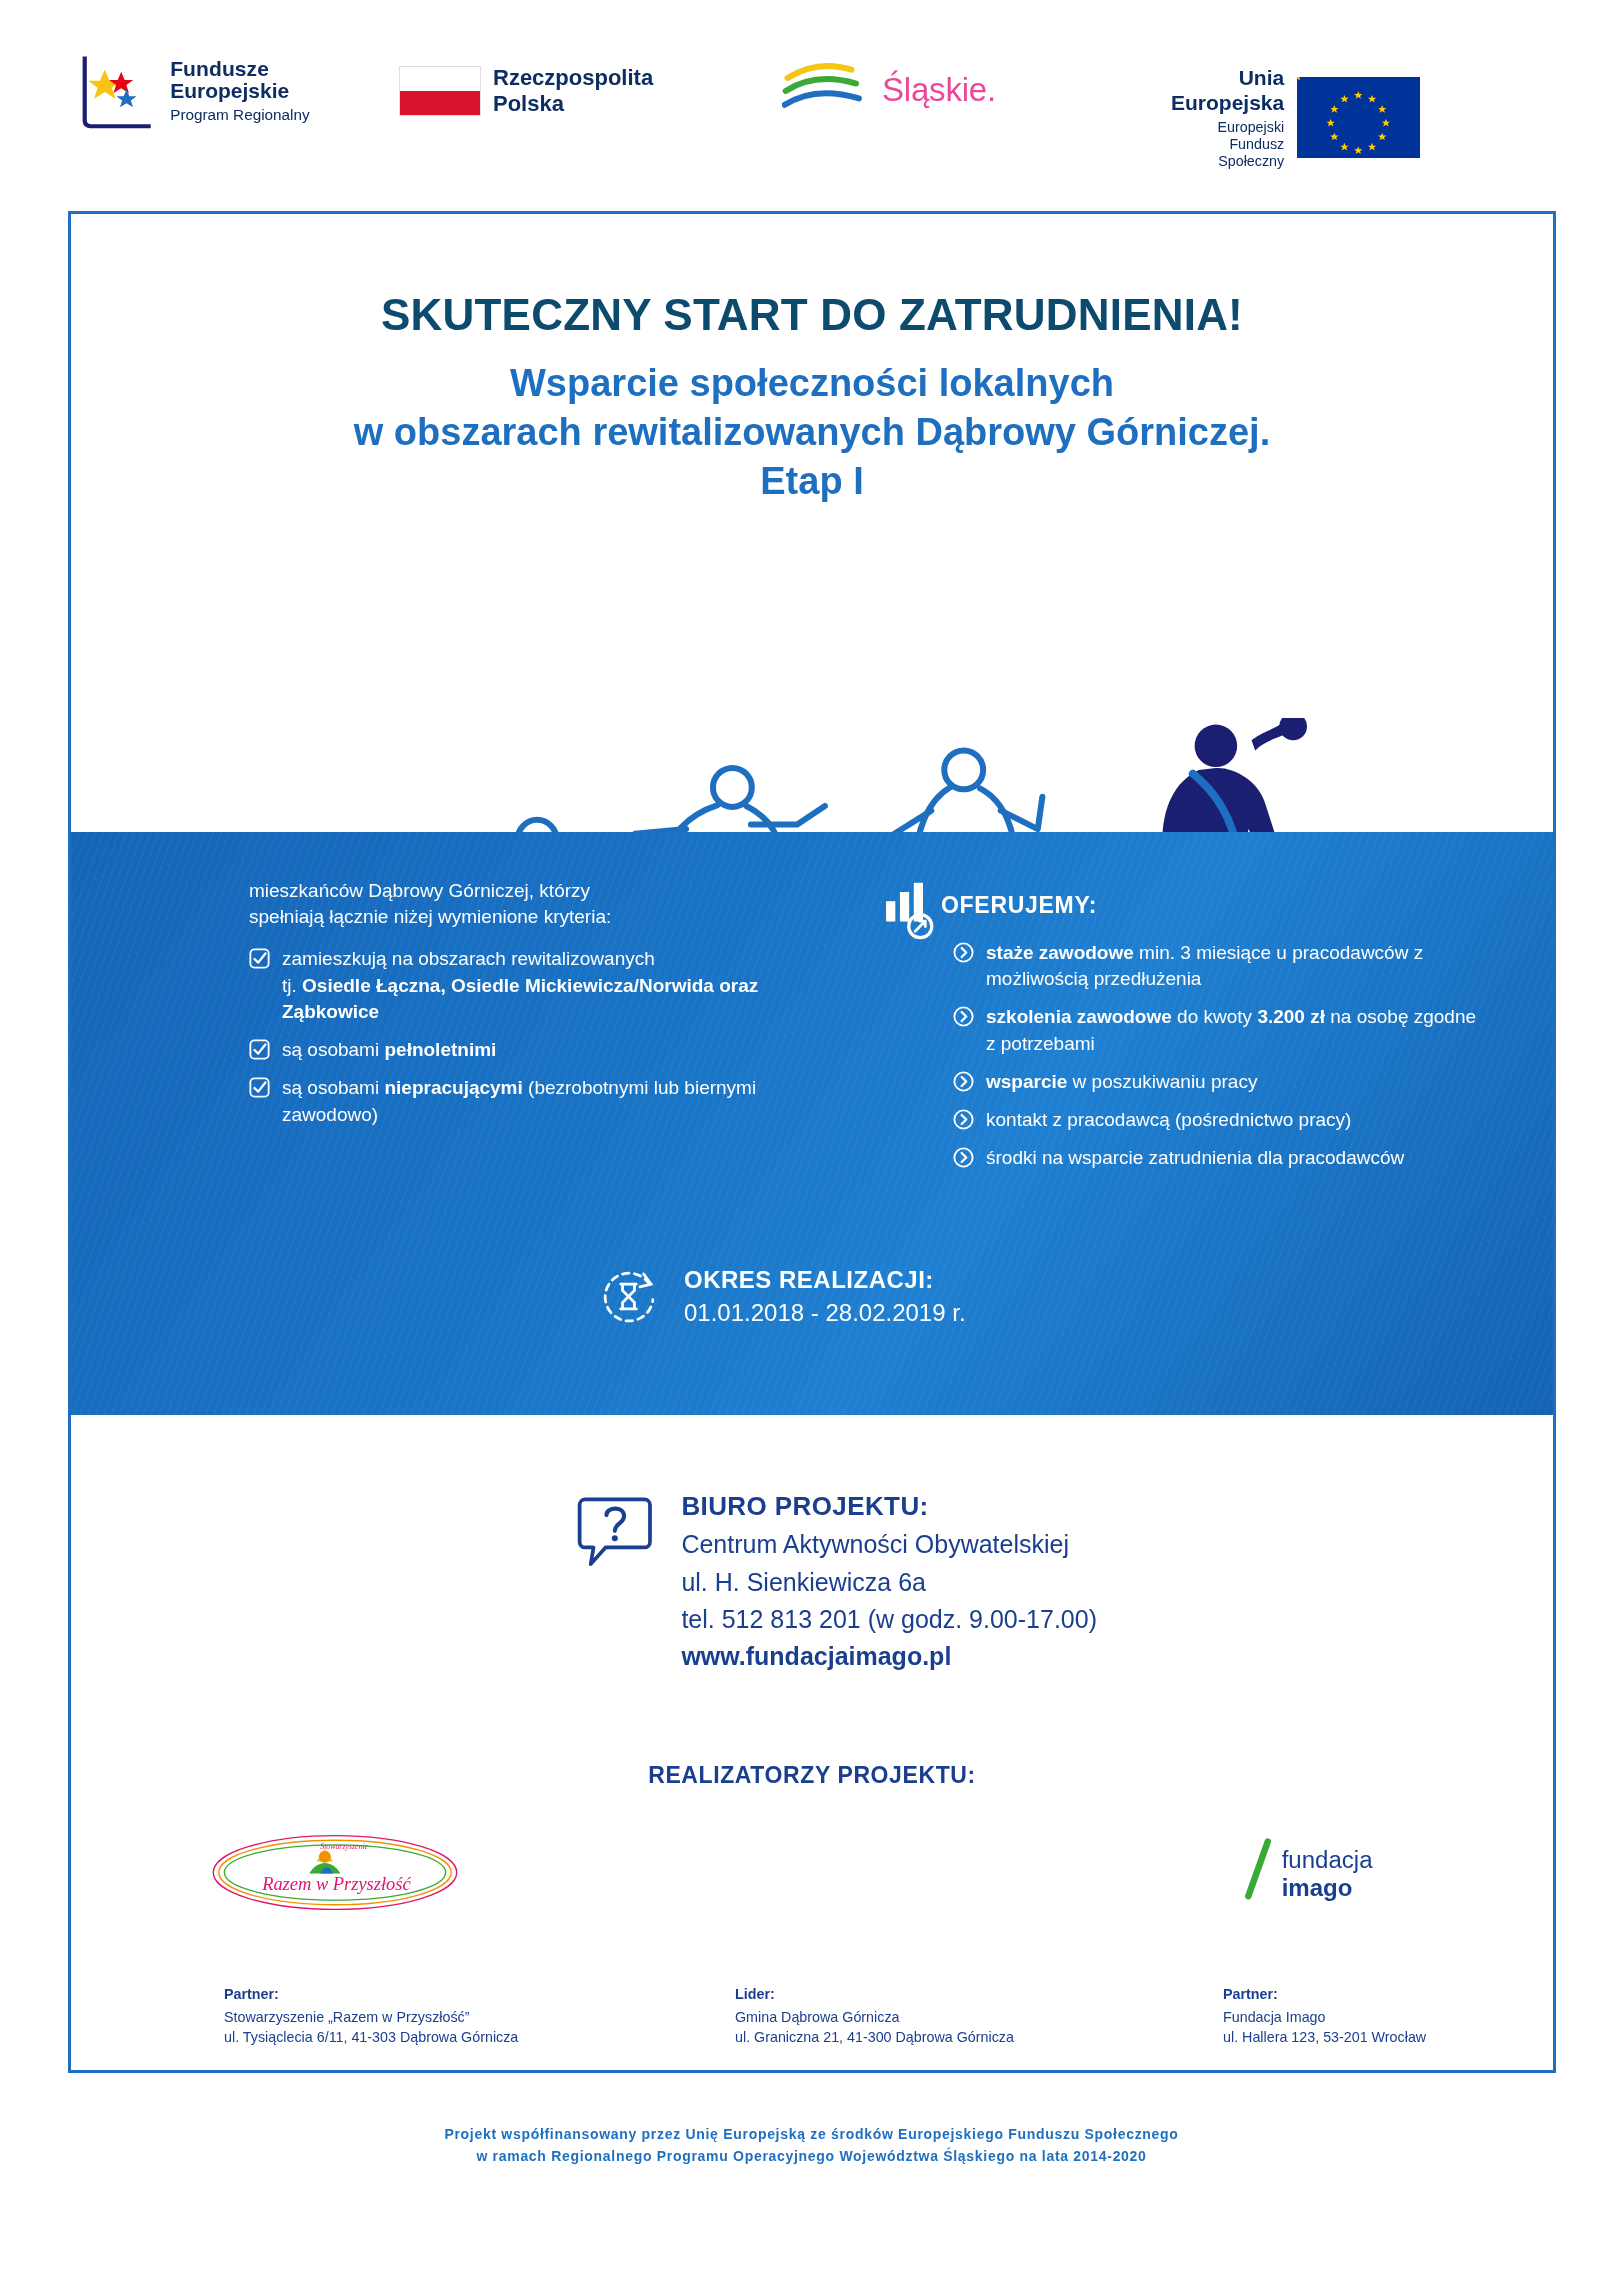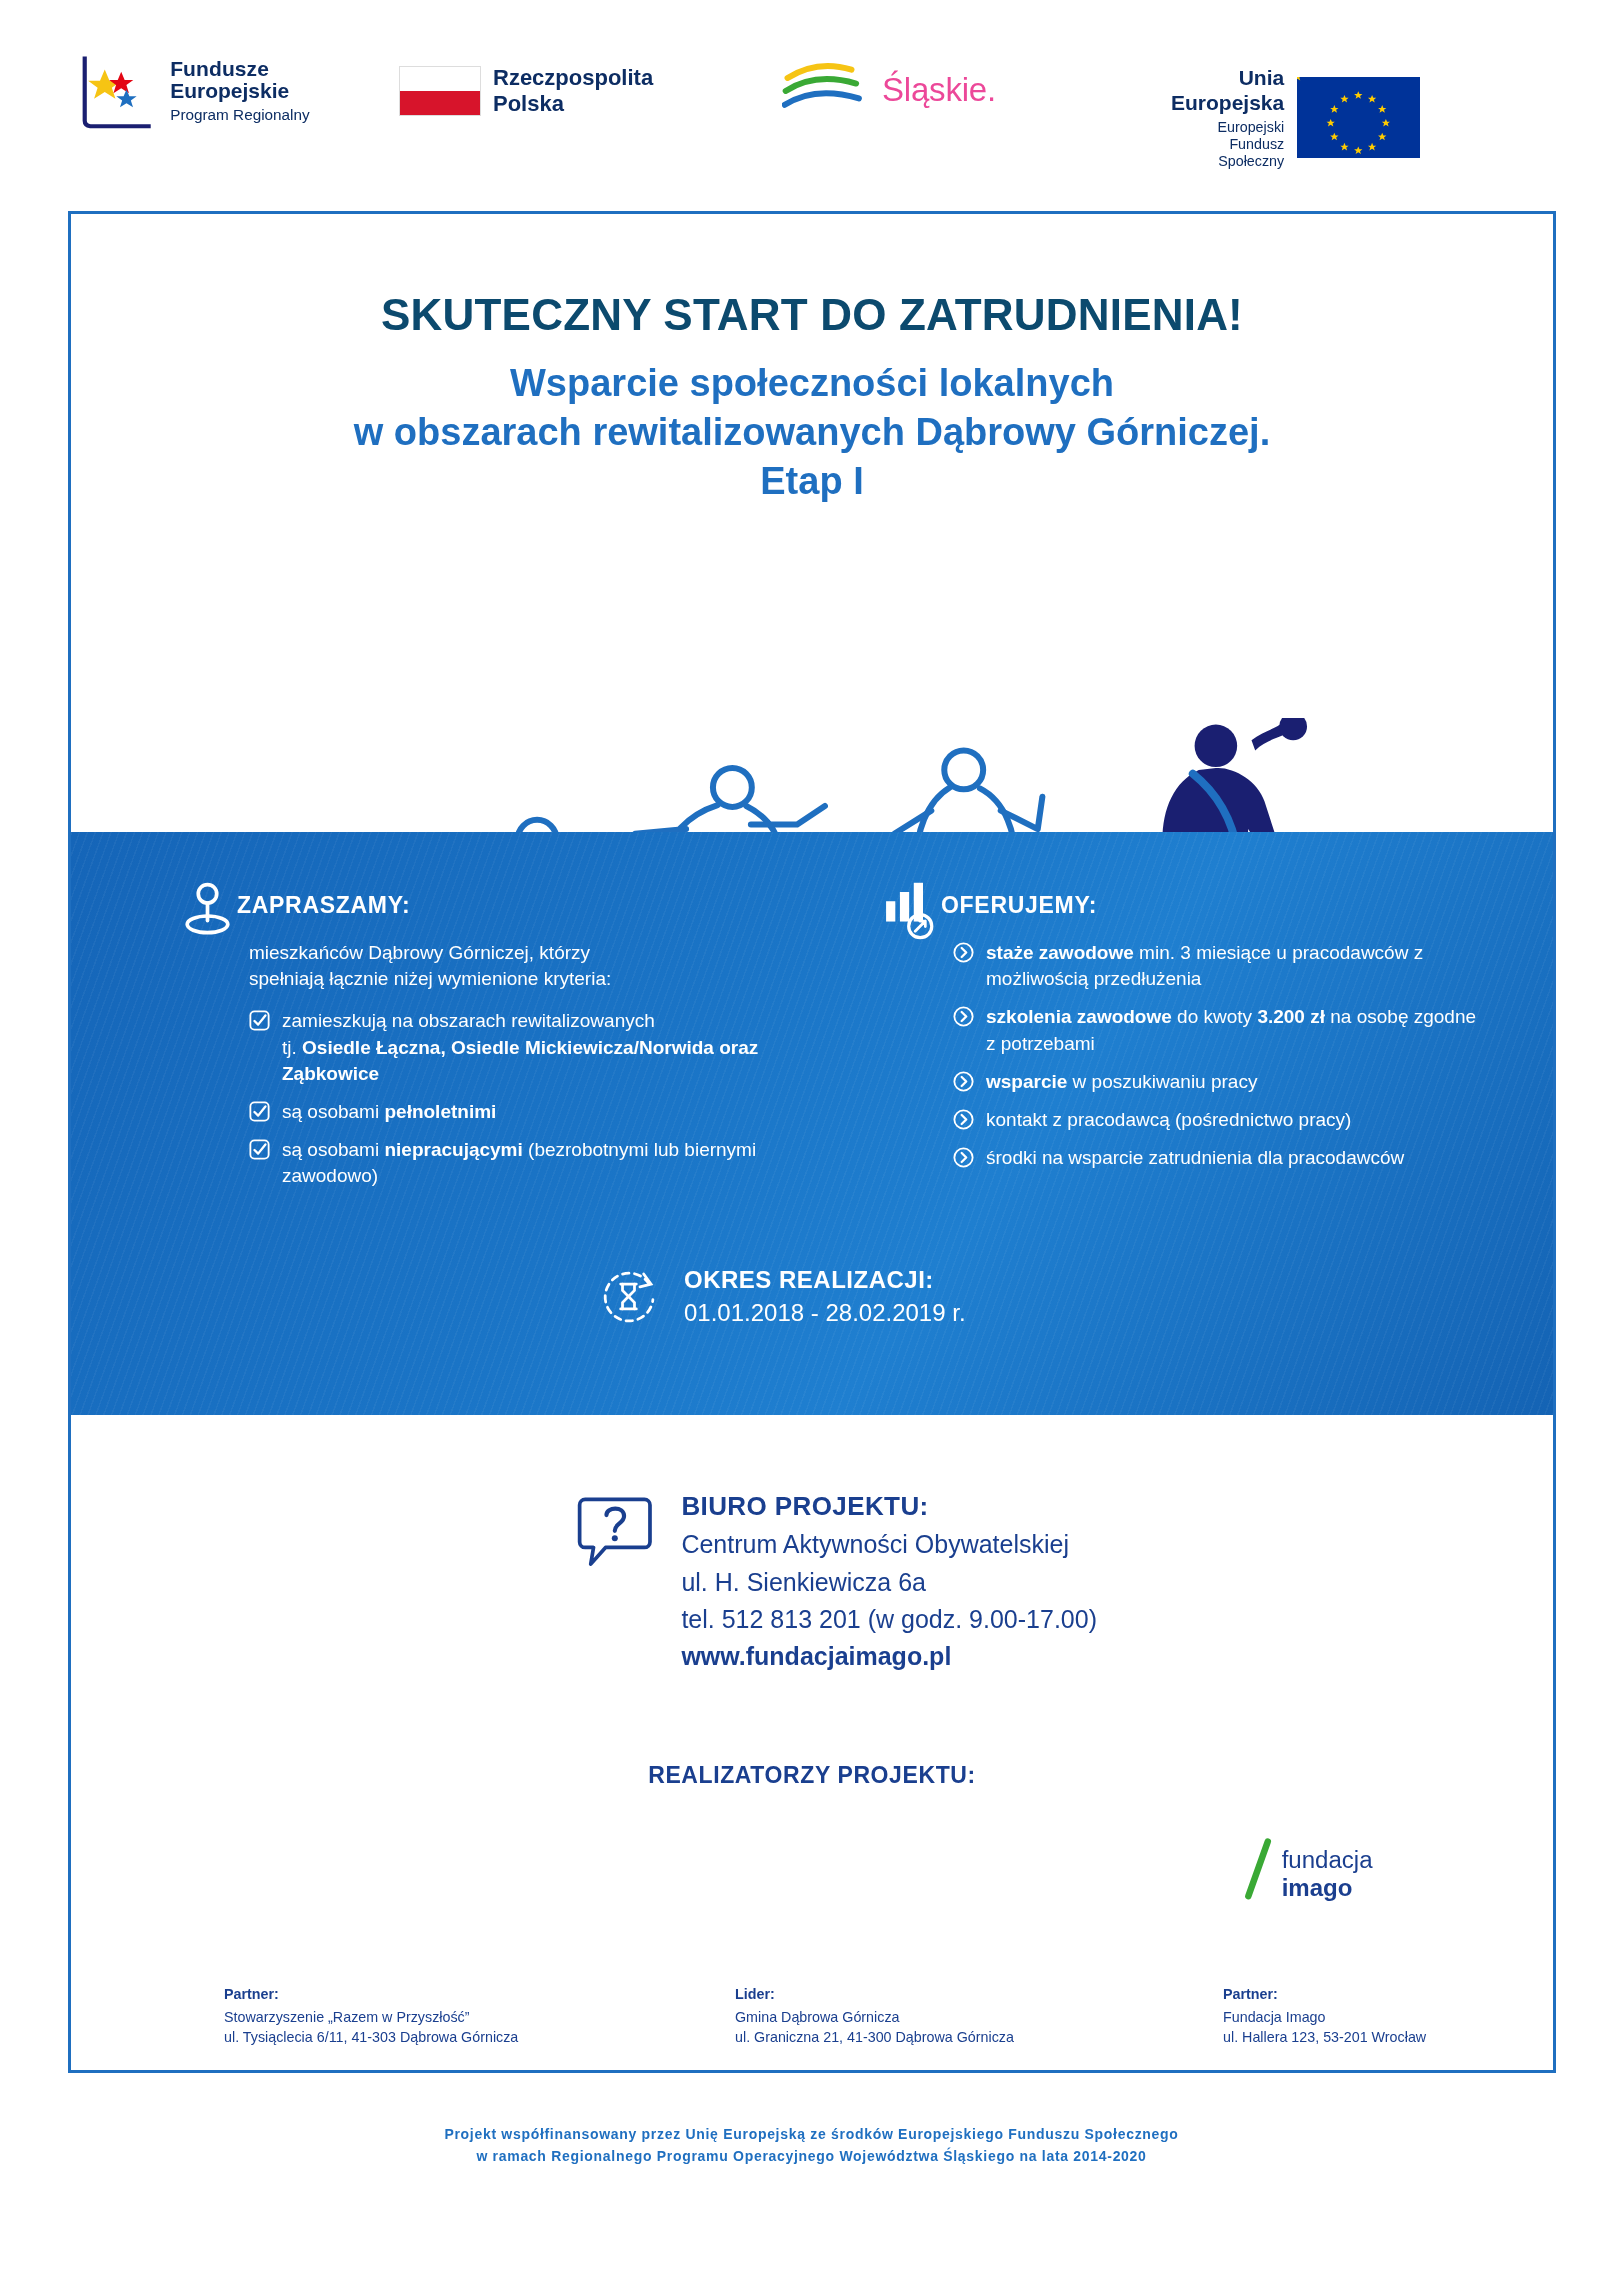--- a/index.html
+++ b/index.html
@@ -376,30 +376,20 @@
         <circle cx="1872" cy="18" r="30"></circle>
       </g>
 
       <path d="M1655 120 C1705 160 1740 215 1752 290" stroke="#1f6fc0" stroke-width="17" fill="none" stroke-linecap="round"></path>
     </svg>
   </div>
 
   <div class="band">
 
     <div class="col-left">
-      <div class="sec-head">
-        <div class="sec-icon">
-          <svg width="51" height="60" viewBox="0 0 110 130">
-            <circle cx="55" cy="30" r="20" fill="none" stroke="#ffffff" stroke-width="8"></circle>
-            <path d="M55 50 L55 88" stroke="#ffffff" stroke-width="8" stroke-linecap="round"></path>
-            <ellipse cx="55" cy="96" rx="44" ry="18" fill="none" stroke="#ffffff" stroke-width="8"></ellipse>
-          </svg>
-        </div>
-        <div class="sec-title">ZAPRASZAMY:</div>
-      </div>
       <div class="sec-body">
         <div class="lead">
           <span>mieszkańców Dąbrowy Górniczej, którzy</span><br>
           <span>spełniają łącznie niżej wymienione kryteria:</span>
         </div>
         <ul class="ticks">
           <li>
             <span class="bullet-ico">
               <svg width="21" height="21" viewBox="0 0 46 46">
                 <rect x="3" y="3" width="40" height="40" rx="9" fill="none" stroke="#ffffff" stroke-width="4"></rect>
@@ -528,20 +518,35 @@
       <div class="bt-l">ul. H. Sienkiewicza 6a</div>
       <div class="bt-l">tel. 512 813 201 (w godz. 9.00-17.00)</div>
       <div class="bt-w">www.fundacjaimago.pl</div>
     </div>
   </div>
 
   <div class="real-head">REALIZATORZY PROJEKTU:</div>
 
   <div class="logos-row">
 
+    <div class="logo-slot" style="left:139px; top:9.3px;">
+      <svg width="250" height="83" viewBox="0 0 540 180">
+        <ellipse cx="270" cy="90" rx="264" ry="80" fill="none" stroke="#e1176f" stroke-width="3"></ellipse>
+        <ellipse cx="270" cy="90" rx="252" ry="70" fill="none" stroke="#f39200" stroke-width="3"></ellipse>
+        <ellipse cx="270" cy="90" rx="240" ry="60" fill="none" stroke="#3aa935" stroke-width="3"></ellipse>
+        <g>
+          <path d="M230 66 L248 40 L266 66 Z" fill="#f6c414"></path>
+          <circle cx="248" cy="56" r="13" fill="#f39200"></circle>
+          <path d="M214 92 C234 62 262 62 282 92 Z" fill="#3aa935"></path>
+          <path d="M238 92 C246 74 258 74 266 92 Z" fill="#1f6fc0"></path>
+        </g>
+        <text x="238" y="38" font-family="Liberation Serif, serif" font-size="17" fill="#e1176f" font-style="italic">Stowarzyszenie</text>
+        <text x="112" y="128" font-family="Liberation Serif, serif" font-size="40" fill="#e1176f" font-style="italic">Razem w Przyszłość</text>
+      </svg>
+    </div>
 
 
     <div class="logo-slot" style="left:1157px; top:11.6px;">
       <svg width="222" height="79" viewBox="0 0 480 170">
         <path d="M44 134 L86 16" stroke="#3aa935" stroke-width="14" stroke-linecap="round"></path>
         <text x="116" y="74" font-family="Liberation Sans, sans-serif" font-size="52" fill="#1b3f8f">fundacja</text>
         <text x="116" y="134" font-family="Liberation Sans, sans-serif" font-size="52" font-weight="bold" fill="#1b3f8f">imago</text>
       </svg>
     </div>
   </div>

